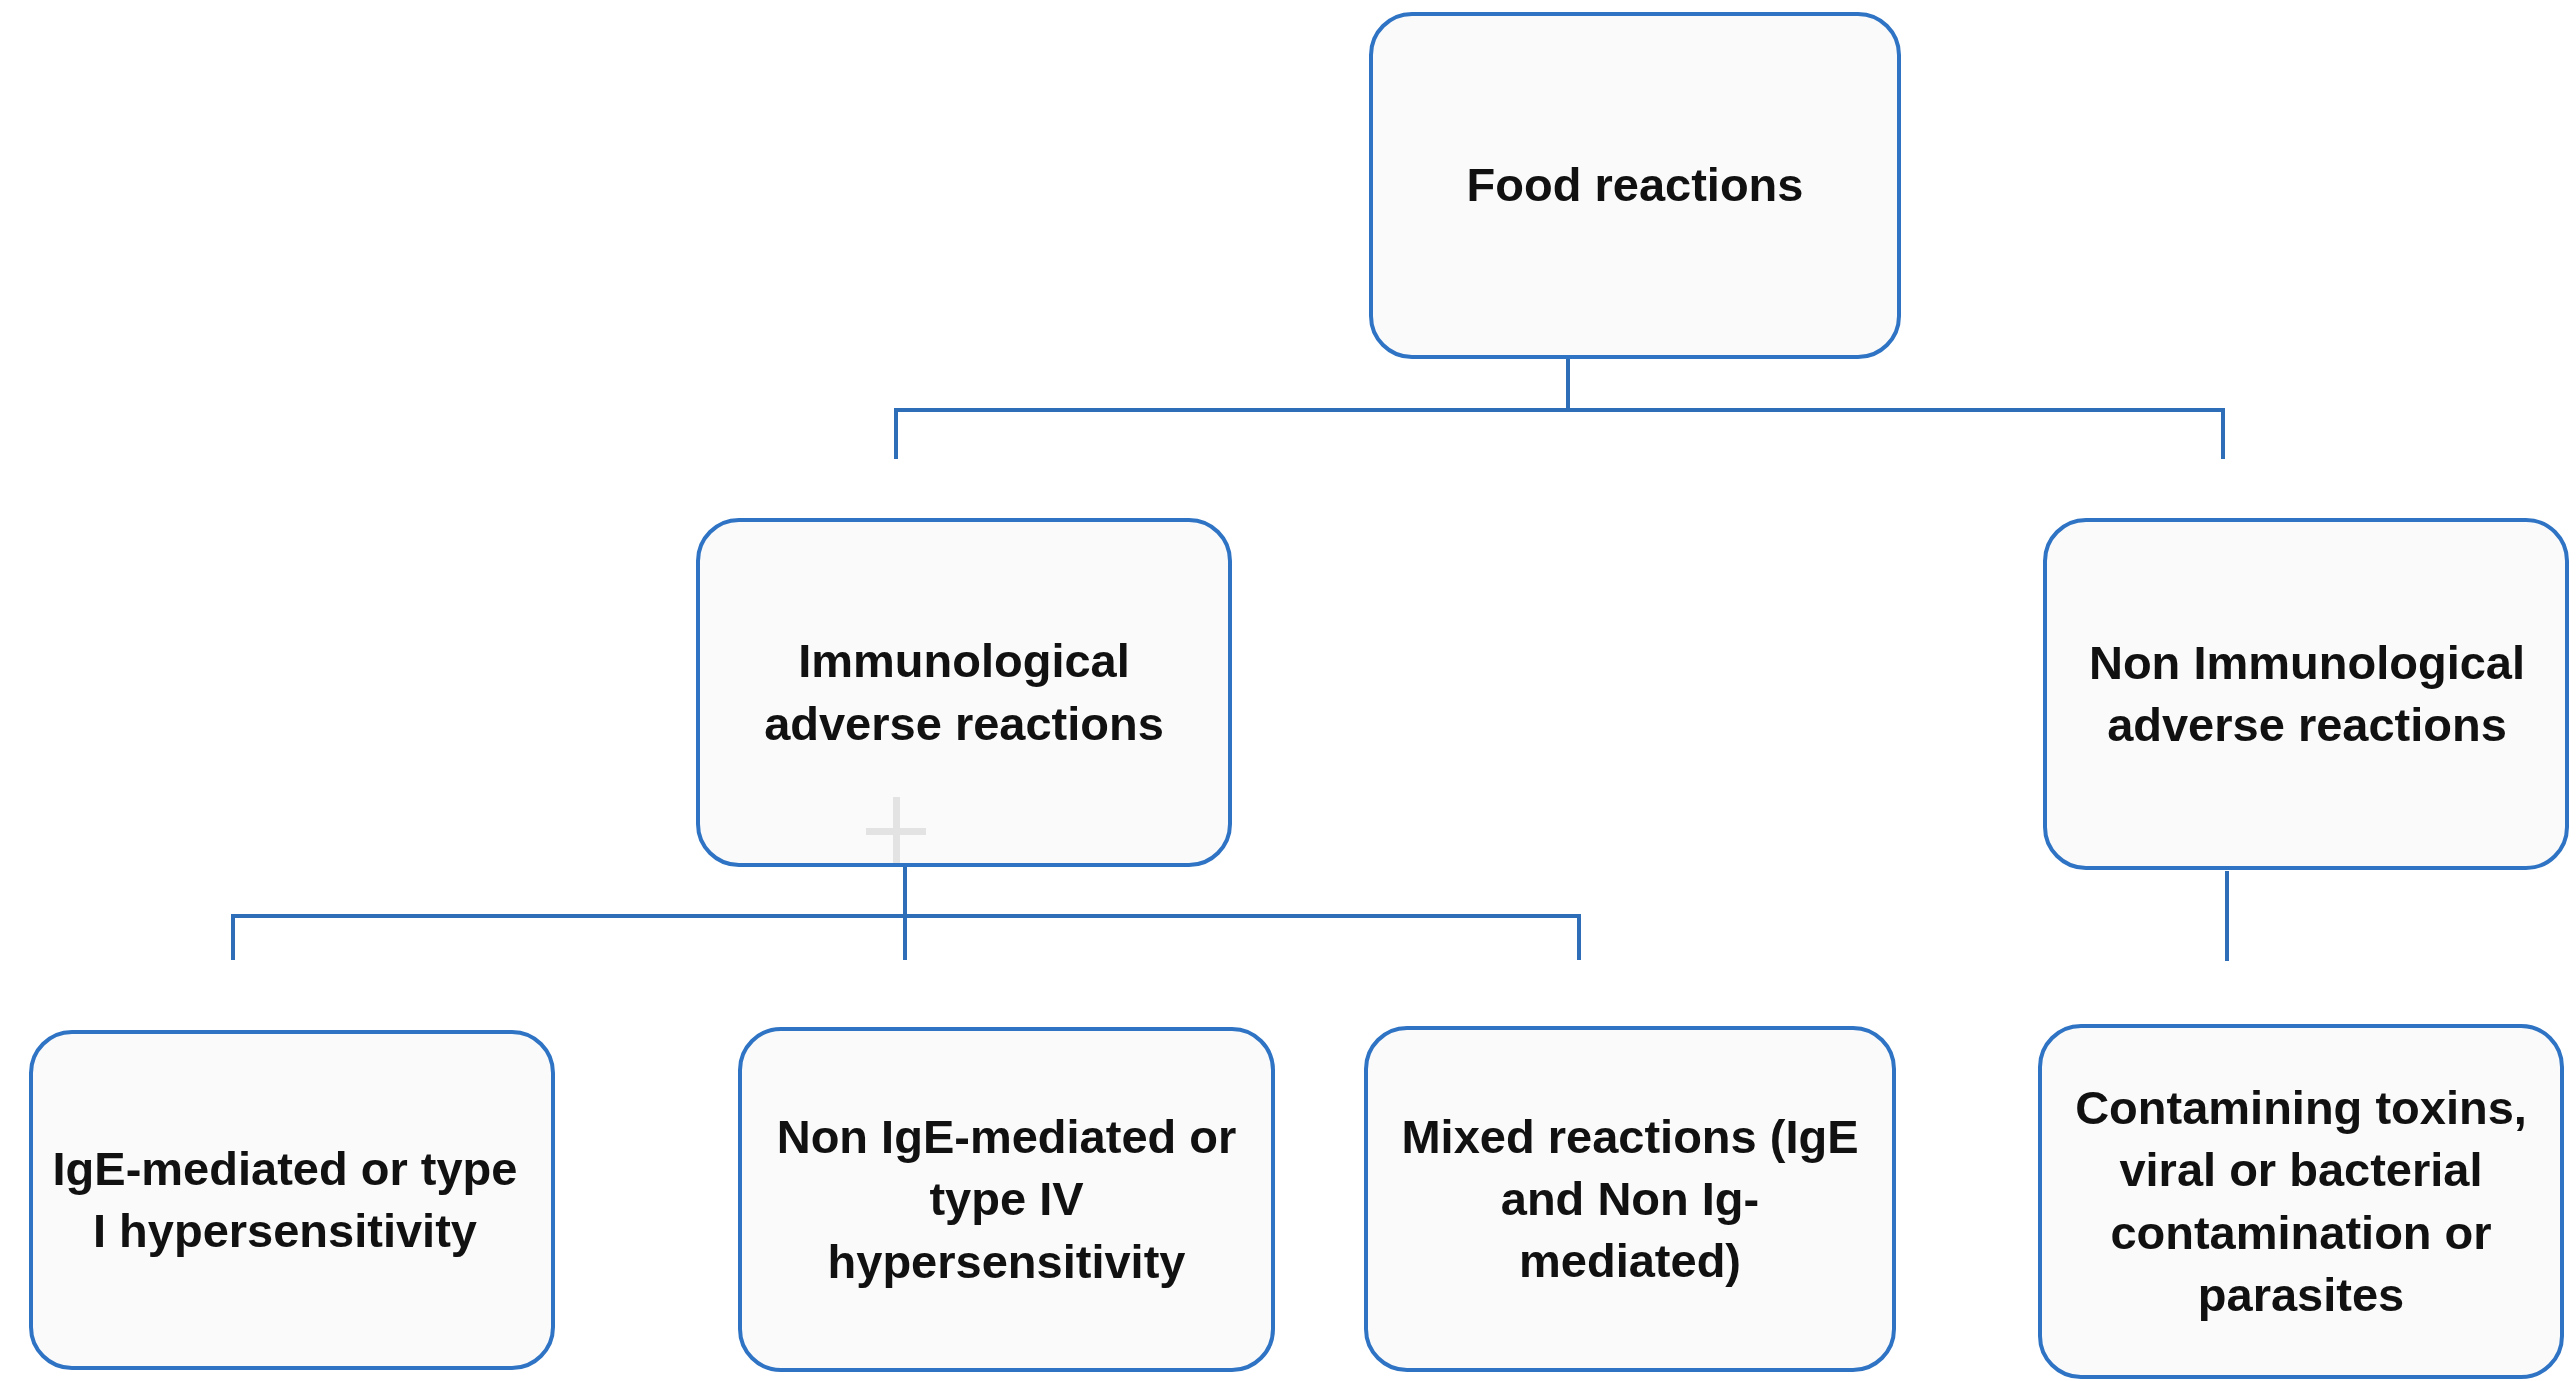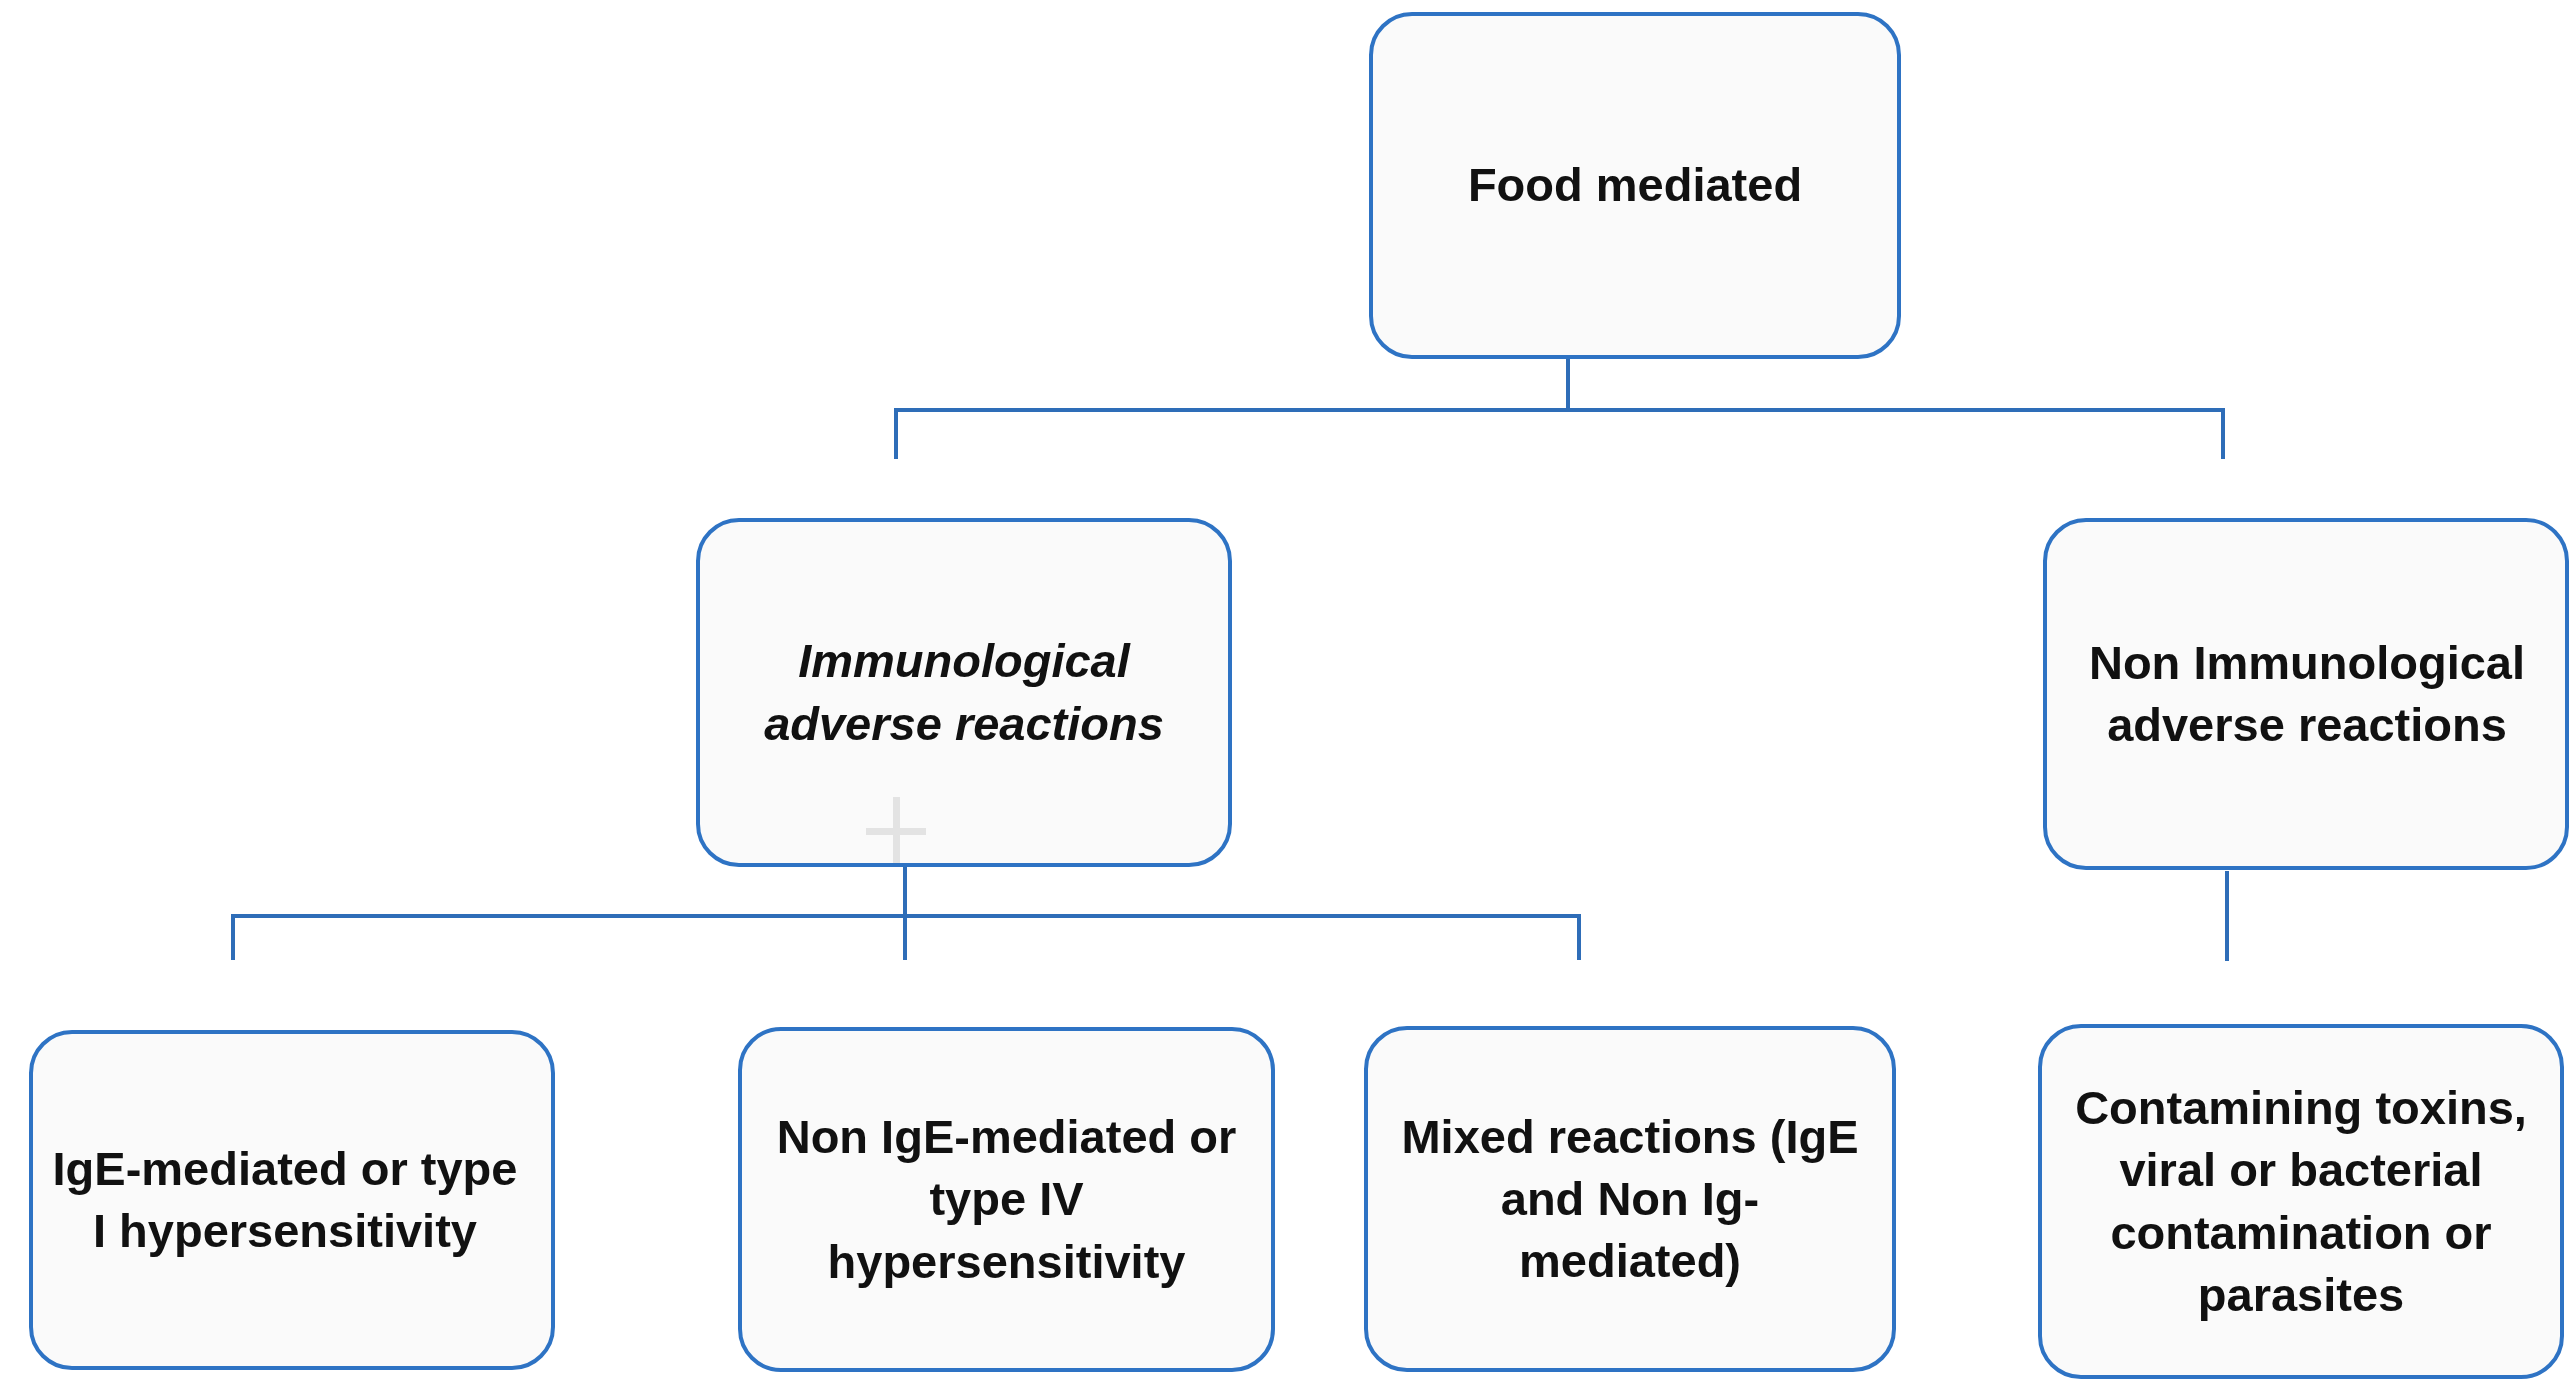--- a/index.html
+++ b/index.html
@@ -40,32 +40,32 @@
     position: absolute;
     background: var(--artifact, #E3E3E3);
   }
 </style>
 </head>
 <body>
 
 <div id="flowchart-canvas">
 
   <div class="node" style="left:1369px; top:11.7px; width:532px; height:347px;">
-    <span>Food mediated</span>
+    <span>Food reactions</span>
   </div>
 
   <div class="line" style="left:1566px; top:359px; width:4.4px; height:51px;"></div>
 
   <div class="line" style="left:894px; top:408px; width:1331px; height:4.4px;"></div>
 
   <div class="line" style="left:894px; top:408px; width:4.4px; height:51px;"></div>
 
   <div class="line" style="left:2221px; top:408px; width:4.4px; height:51px;"></div>
 
-  <div class="node" style="left:696px; top:518px; width:536px; height:349px;font-style:italic;">
+  <div class="node" style="left:696px; top:518px; width:536px; height:349px;">
     <span>Immunological
 adverse reactions</span>
   </div>
 
   <div class="node" style="left:2043px; top:518px; width:526px; height:352px;padding-left:24px;">
     <span>Non Immunological
 adverse reactions</span>
   </div>
 
   <div class="artifact" style="left:866px; top:828px; width:60px; height:6.6px;"></div>

